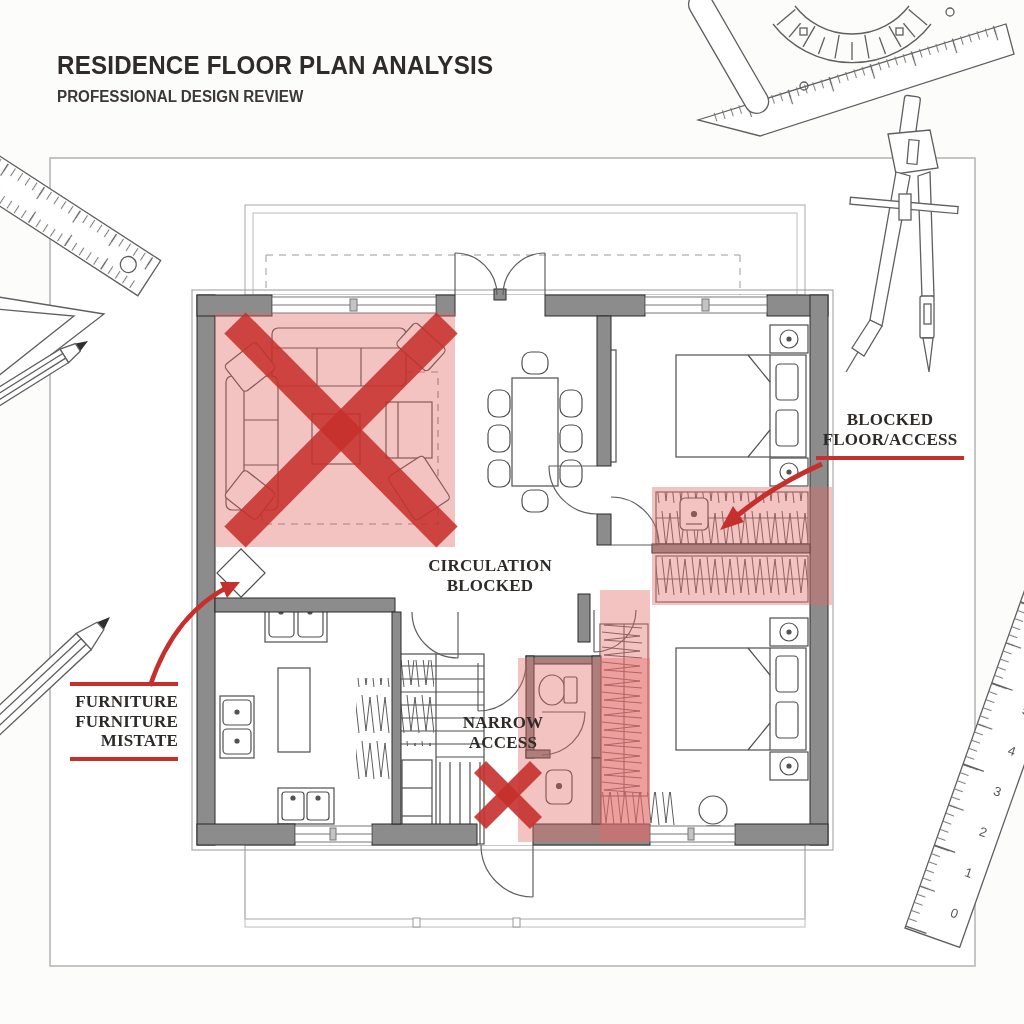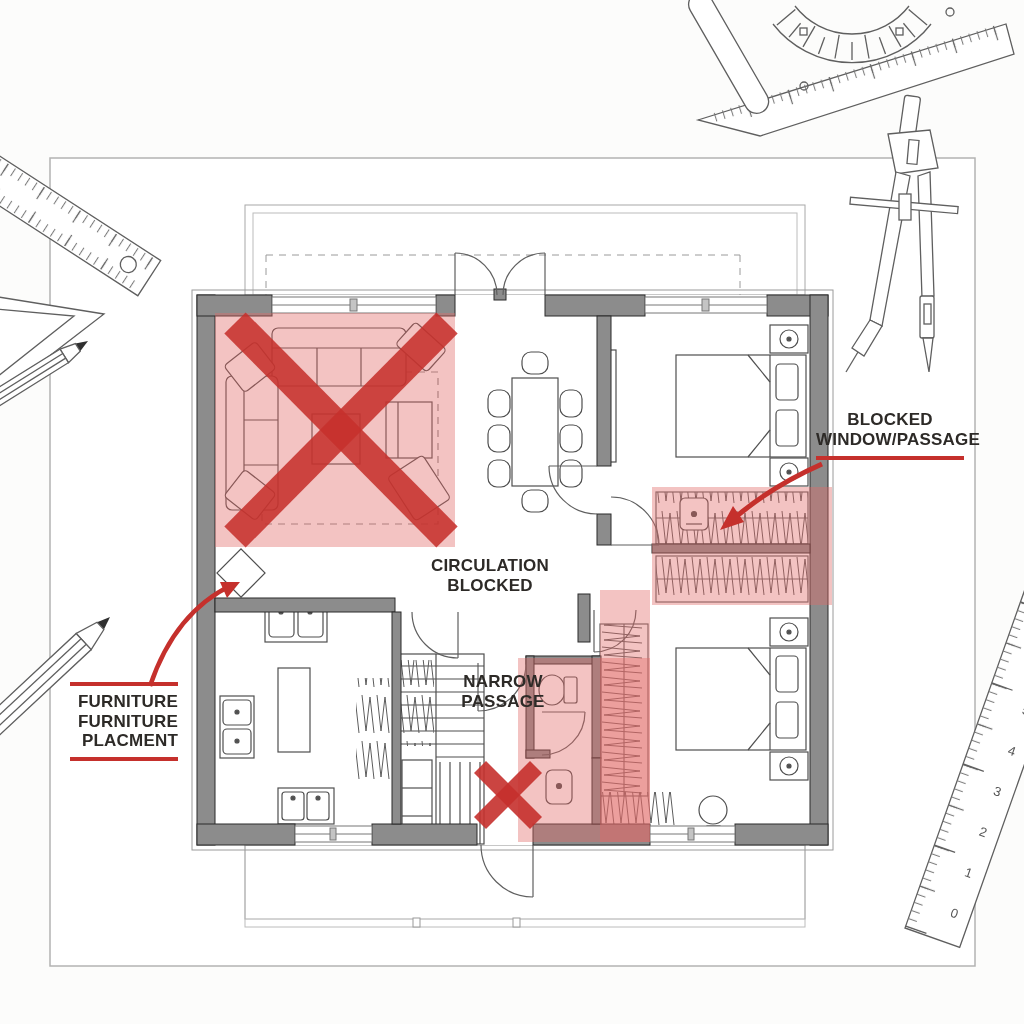--- a/index.html
+++ b/index.html
@@ -5,24 +5,24 @@
   html,body{margin:0;padding:0;background:#fcfcfb;}
   body{width:1024px;height:1024px;font-family:"Liberation Sans",sans-serif;}
   .canvas{position:relative;width:1024px;height:1024px;overflow:hidden;background:#fcfcfb;}
   svg.plan{position:absolute;left:0;top:0;width:1024px;height:1024px;}
   .hdr{position:absolute;left:57px;top:50px;color:#2e2b28;}
   .title{font-size:26px;font-weight:700;letter-spacing:.2px;white-space:nowrap;
          transform:scaleX(.93);transform-origin:0 50%;}
   .subtitle{font-size:16px;font-weight:600;margin-top:7px;color:#3b3835;white-space:nowrap;
          transform:scaleX(.95);transform-origin:0 50%;}
   .anno{position:absolute;color:#2d2a27;font-weight:600;font-size:17px;line-height:1.16;
-        text-align:center;letter-spacing:.2px;}
+        text-align:center;letter-spacing:.2px;font-family:Liberation Serif, serif;}
   .anno span{display:block;}
   #anno-circulation{left:406px;top:556px;width:168px;}
-  #anno-narrow{left:437px;top:672px;width:132px;}
+  #anno-narrow{left:437px;top:713px;width:132px;}
   #anno-furniture{left:70px;top:682px;width:108px;border-top:4px solid #c5302c;
         border-bottom:4px solid #c5302c;padding:6px 0 6px 0;text-align:right;}
   #anno-blocked{left:816px;top:410px;width:148px;border-bottom:4px solid #c5302c;padding-bottom:7px;}
 </style>
 </head>
 <body>
 
 <div class="canvas">
 
 <svg class="plan" viewBox="0 0 1024 1024">
@@ -387,35 +387,39 @@
         <text x="155" y="38" transform="rotate(90 155 38)">3</text>
         <text x="198" y="38" transform="rotate(90 198 38)">4</text>
         <text x="241" y="38" transform="rotate(90 241 38)">5</text>
         <text x="284" y="38" transform="rotate(90 284 38)">6</text>
         <text x="327" y="38" transform="rotate(90 327 38)">7</text>
       </g>
     </g>
   </g>
 </svg>
 
+<div class="hdr">
+  <div class="title">RESIDENCE FLOOR PLAN ANALYSIS</div>
+  <div class="subtitle">PROFESSIONAL DESIGN REVIEW</div>
+</div>
 
 <div class="anno" id="anno-furniture">
   <span>FURNITURE</span>
   <span>FURNITURE</span>
-  <span>PLACMENT</span>
+  <span>MISTATE</span>
 </div>
 
 <div class="anno" id="anno-circulation">
   <span>CIRCULATION</span>
   <span>BLOCKED</span>
 </div>
 
 <div class="anno" id="anno-narrow">
   <span>NARROW</span>
-  <span>PASSAGE</span>
+  <span>ACCESS</span>
 </div>
 
 <div class="anno" id="anno-blocked">
   <span>BLOCKED</span>
-  <span>WINDOW/PASSAGE</span>
+  <span>FLOOR/ACCESS</span>
 </div>
 
 </div>
 
 </body></html>

